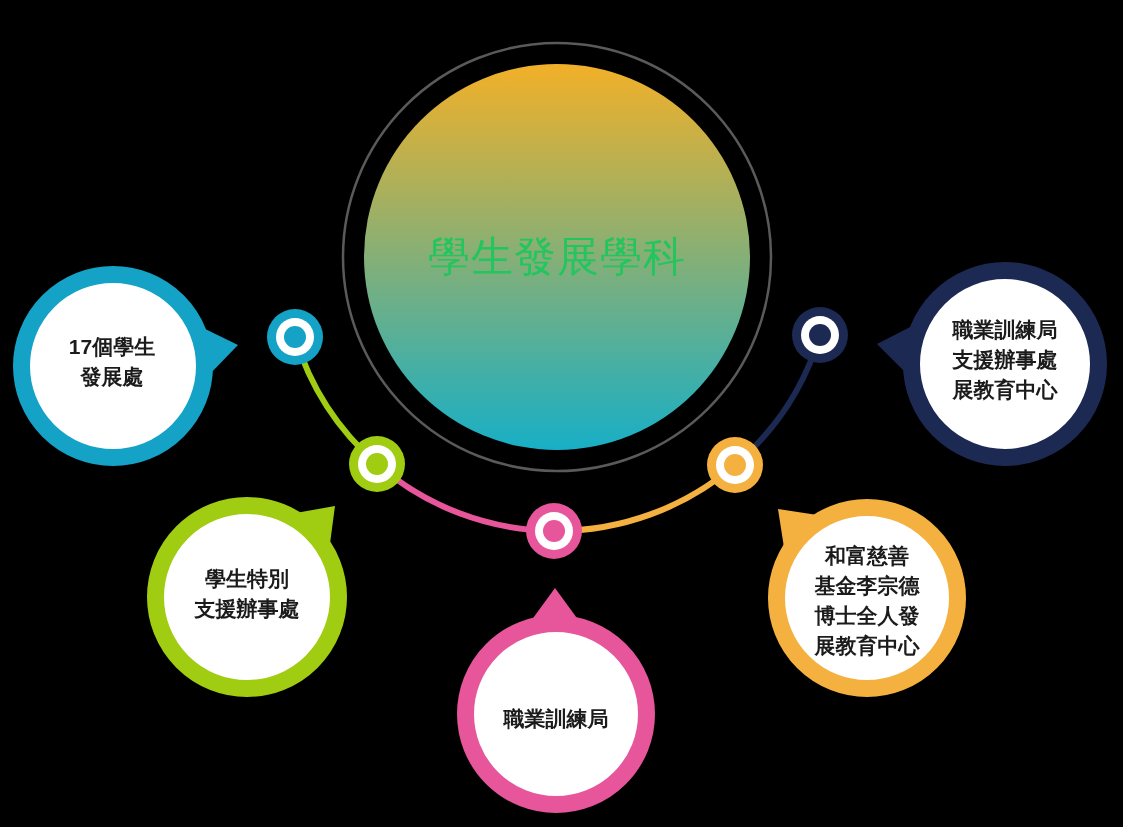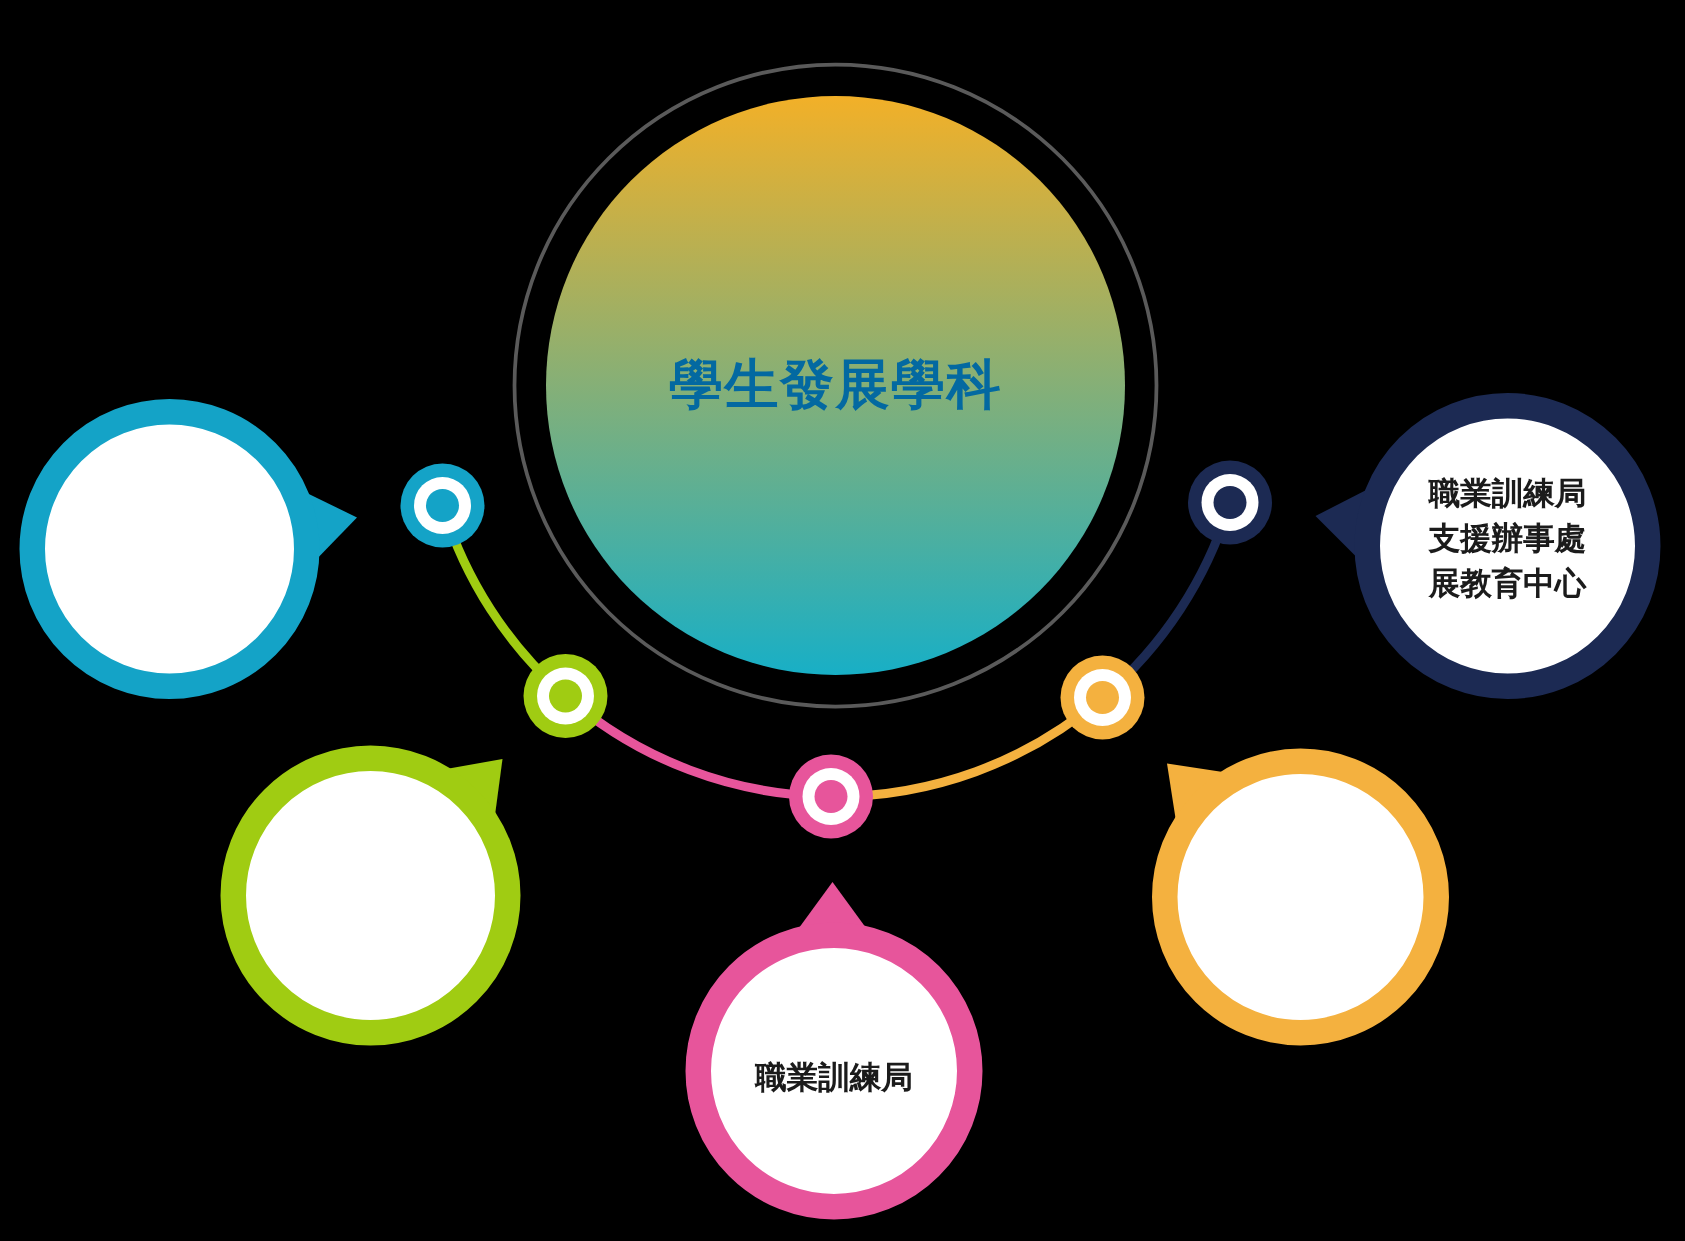--- a/index.html
+++ b/index.html
@@ -7,23 +7,23 @@
     position:relative;
     width:1123px;height:827px;
     background:#000;
     overflow:hidden;
     font-family:"Liberation Sans","DejaVu Sans",sans-serif;
   }
   .canvas svg{position:absolute;left:0;top:0;}
   .central-title{
     position:absolute;
     transform:translate(-50%,-50%);
-    color:#0369a1;
-    font-size:36px;
-    font-weight:bold;
+    color:#22c55e;
+    font-size:42px;
+    font-weight:normal;
     letter-spacing:1px;
     white-space:nowrap;
   }
   .bubble-label{
     position:absolute;
     transform:translate(-50%,-50%);
     text-align:center;
     color:#1B1B1B;
     font-size:21px;
     font-weight:bold;
@@ -87,26 +87,40 @@
     </g>
     <g>
       <circle cx="820" cy="335" r="28" fill="#1C2A53"></circle>
       <circle cx="820" cy="335" r="19" fill="#FFFFFF"></circle>
       <circle cx="820" cy="335" r="11" fill="#1C2A53"></circle>
     </g>
   </svg>
 
   <div class="central-title" style="left:557px;top:257px;">學生發展學科</div>
 
+  <div class="bubble-label" style="left:112px;top:362px;">
+    <div>17個學生</div>
+    <div>發展處</div>
+  </div>
 
+  <div class="bubble-label" style="left:247px;top:594px;">
+    <div>學生特別</div>
+    <div>支援辦事處</div>
+  </div>
 
   <div class="bubble-label" style="left:556px;top:719px;">
     <div>職業訓練局</div>
   </div>
 
+  <div class="bubble-label" style="left:867px;top:601px;">
+    <div>和富慈善</div>
+    <div>基金李宗德</div>
+    <div>博士全人發</div>
+    <div>展教育中心</div>
+  </div>
 
   <div class="bubble-label" style="left:1005px;top:360px;">
     <div>職業訓練局</div>
     <div>支援辦事處</div>
     <div>展教育中心</div>
   </div>
 
 </div>
 
 </body></html>

